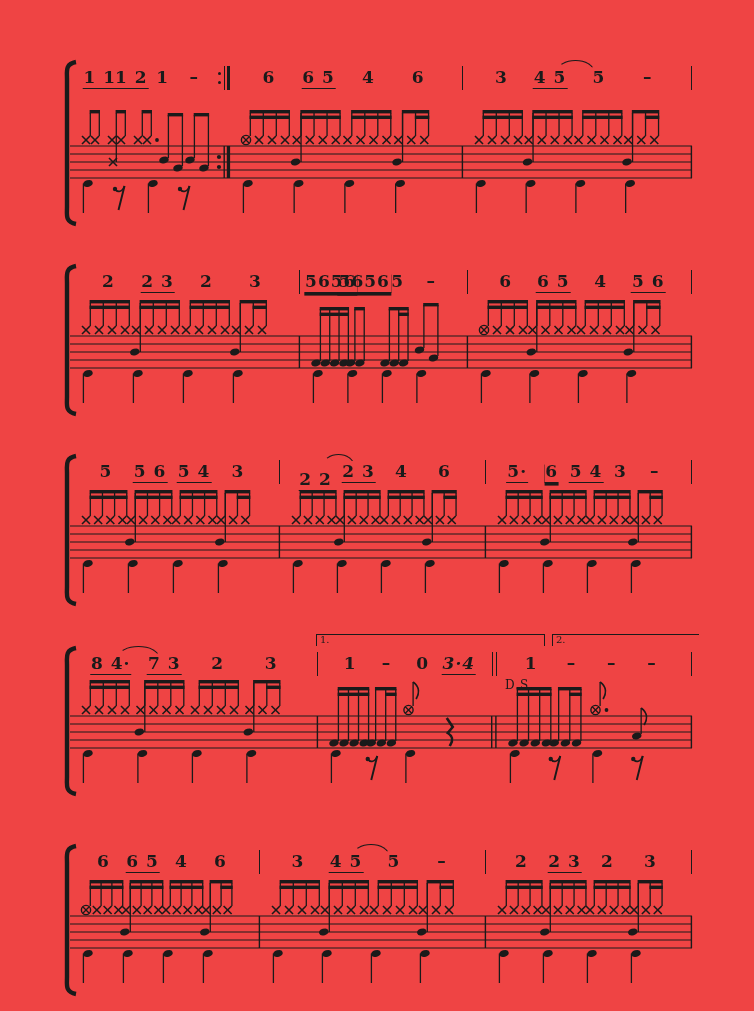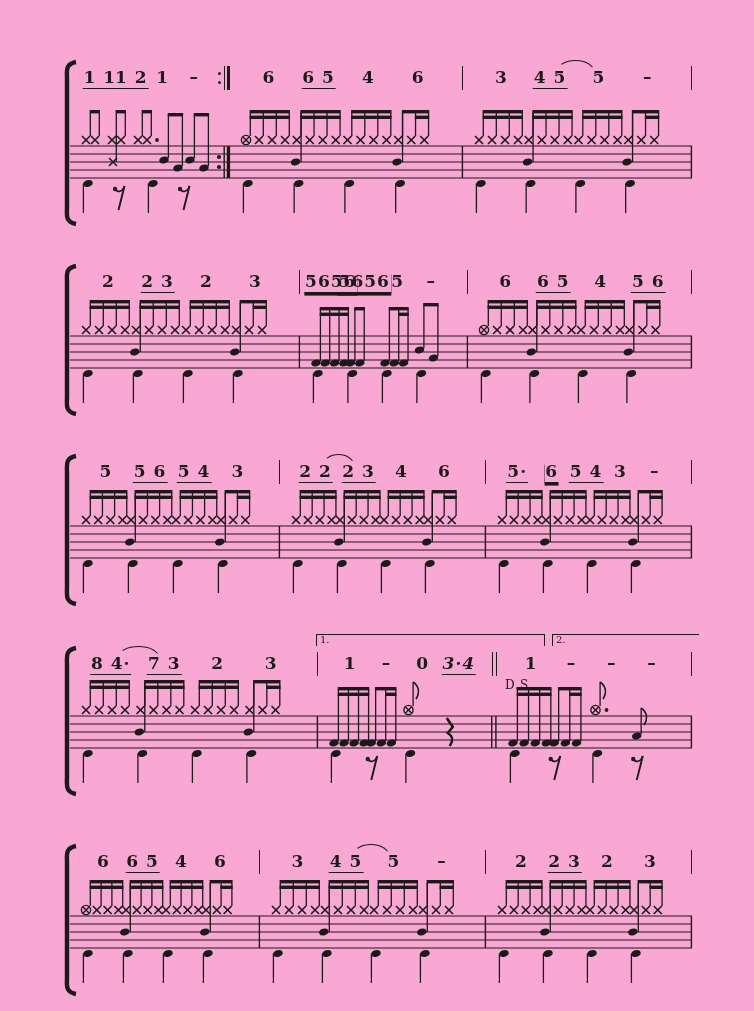--- a/index.html
+++ b/index.html
@@ -1,16 +1,16 @@
 <!DOCTYPE html>
 <html><head>
 <meta charset="utf-8">
 <style>
   html,body{margin:0;padding:0;background:#e8e8e8;}
-  .page{position:relative;width:754px;height:1011px;background:#f9a8d4;overflow:hidden;
+  .page{position:relative;width:754px;height:1011px;background:#ef4444;overflow:hidden;
         font-family:"DejaVu Serif","Liberation Serif",serif;color:#1a1a1a;}
   .sys{position:absolute;left:0;width:754px;height:200px;}
   .sys svg{position:absolute;left:0;top:0;}
   .cell{position:absolute;transform:translateX(-50%);font-weight:700;font-size:17px;
         letter-spacing:1px;white-space:nowrap;line-height:1.1;color:#1a1a1a;}
   .cell .tx{display:inline-block;padding:0 1px 1px 1px;}
   .nbar{position:absolute;width:1.3px;height:24px;background:#1a1a1a;}
   .nbar.th{width:2.8px;}
   .ndot{position:absolute;width:3px;height:3px;border-radius:50%;background:#1a1a1a;}
   .tie{position:absolute;height:9px;border:1.7px solid transparent;border-top-color:#1a1a1a;
@@ -635,21 +635,21 @@
         <line x1="587.4" y1="127.5" x2="587.4" y2="157" stroke="#1a1a1a" stroke-width="1.3"></line>
         <ellipse cx="636" cy="127.5" rx="4.8" ry="3.3" fill="#1a1a1a" transform="rotate(-18 636 127.5)"></ellipse>
         <line x1="631.4" y1="127.5" x2="631.4" y2="157" stroke="#1a1a1a" stroke-width="1.3"></line>
         <rect x="690.7" y="90" width="1.4" height="32" fill="#1a1a1a"></rect>
       </svg>
       <div class="cell" style="left: 106px; top: 26px;"><span class="tx">5</span></div>
       <div class="cell" style="left: 150px; top: 26px;"><span class="tx" style="border-bottom: 1.6px solid rgb(26, 26, 26);">5 6</span></div>
       <div class="cell" style="left: 194px; top: 26px;"><span class="tx" style="border-bottom: 1.6px solid rgb(26, 26, 26);">5 4</span></div>
       <div class="cell" style="left: 238px; top: 26px;"><span class="tx">3</span></div>
       <div class="nbar" style="left: 279.2px; top: 24px;"></div>
-      <div class="cell" style="left: 315.5px; top: 26px; text-align: right;"><span class="tx" style="border-bottom: 1.6px solid rgb(26, 26, 26);">2 2</span></div>
+      <div class="cell" style="left: 315.5px; top: 34px; text-align: right;"><span class="tx" style="border-bottom: 1.6px solid rgb(26, 26, 26);">2 2</span></div>
       <div class="cell" style="left: 358.5px; top: 26px;"><span class="tx" style="border-bottom: 1.6px solid rgb(26, 26, 26);">2 3</span></div>
       <div class="cell" style="left: 401.5px; top: 26px;"><span class="tx">4</span></div>
       <div class="cell" style="left: 444.5px; top: 26px;"><span class="tx">6</span></div>
       <div class="tie" style="left: 322.5px; top: 18px; width: 29px;"></div>
       <div class="nbar" style="left: 485.2px; top: 24px;"></div>
       <div class="cell" style="left: 517.2px; top: 26px;"><span class="tx" style="border-bottom: 1.6px solid rgb(26, 26, 26);">5·</span></div>
       <div class="cell" style="left: 551.6px; top: 26px;"><span class="tx" style="border-bottom: 1.6px solid rgb(26, 26, 26); box-shadow: rgb(26, 26, 26) 0px 2.6px 0px 0px;">6</span></div>
       <div class="cell" style="left: 586px; top: 26px;"><span class="tx" style="border-bottom: 1.6px solid rgb(26, 26, 26);">5 4</span></div>
       <div class="cell" style="left: 620.4px; top: 26px;"><span class="tx">3</span></div>
       <div class="cell" style="left: 654.8px; top: 26px;"><span class="tx">–</span></div>

